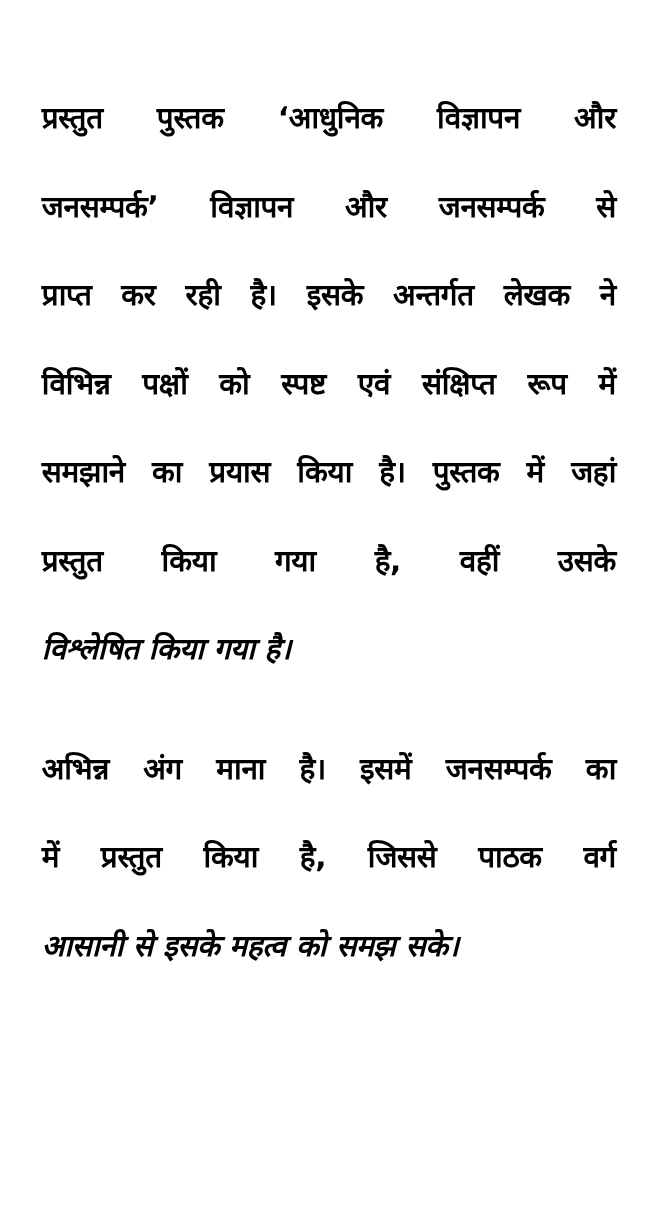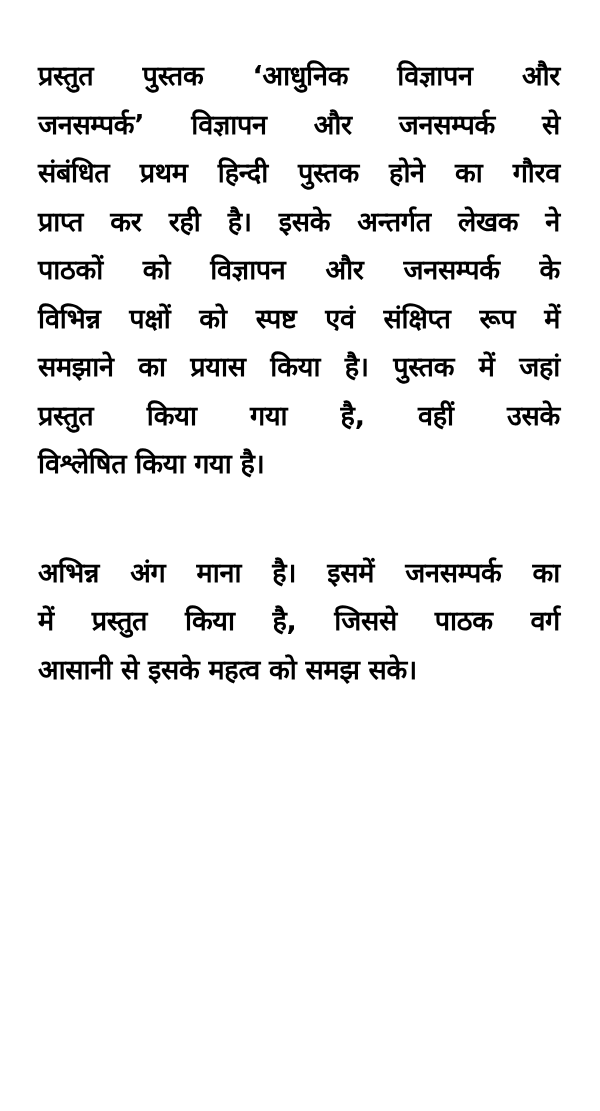--- a/index.html
+++ b/index.html
@@ -29,38 +29,38 @@
       text-align-last: left;
       font-weight: bold;
       letter-spacing: -0.3px;
     }
     .line {
       display: block;
       white-space: nowrap;
       text-align: justify;
       text-align-last: justify;
       height: 48.5px;
+      margin-top: 32px;
     }
     .line.last {
       text-align-last: left;
+      font-style: italic;
     }
     .paragraph + .paragraph {
       margin-top: 60px;
     }
   </style>
 </head>
 <body>
 
 <div class="page">
   <p class="paragraph">
     <span class="line">प्रस्तुत पुस्तक ‘आधुनिक विज्ञापन और</span>
     <span class="line">जनसम्पर्क’ विज्ञापन और जनसम्पर्क से</span>
-    <span class="line">संबंधित प्रथम हिन्दी पुस्तक होने का गौरव</span>
     <span class="line">प्राप्त कर रही है। इसके अन्तर्गत लेखक ने</span>
-    <span class="line">पाठकों को विज्ञापन और जनसम्पर्क के</span>
     <span class="line">विभिन्न पक्षों को स्पष्ट एवं संक्षिप्त रूप में</span>
     <span class="line">समझाने का प्रयास किया है। पुस्तक में जहां</span>
     <span class="line">प्रस्तुत किया गया है, वहीं उसके</span>
     <span class="line last">विश्लेषित किया गया है।</span>
   </p>
   <p class="paragraph">
     <span class="line">अभिन्न अंग माना है। इसमें जनसम्पर्क का</span>
     <span class="line">में प्रस्तुत किया है, जिससे पाठक वर्ग</span>
     <span class="line last">आसानी से इसके महत्व को समझ सके।</span>
   </p>

